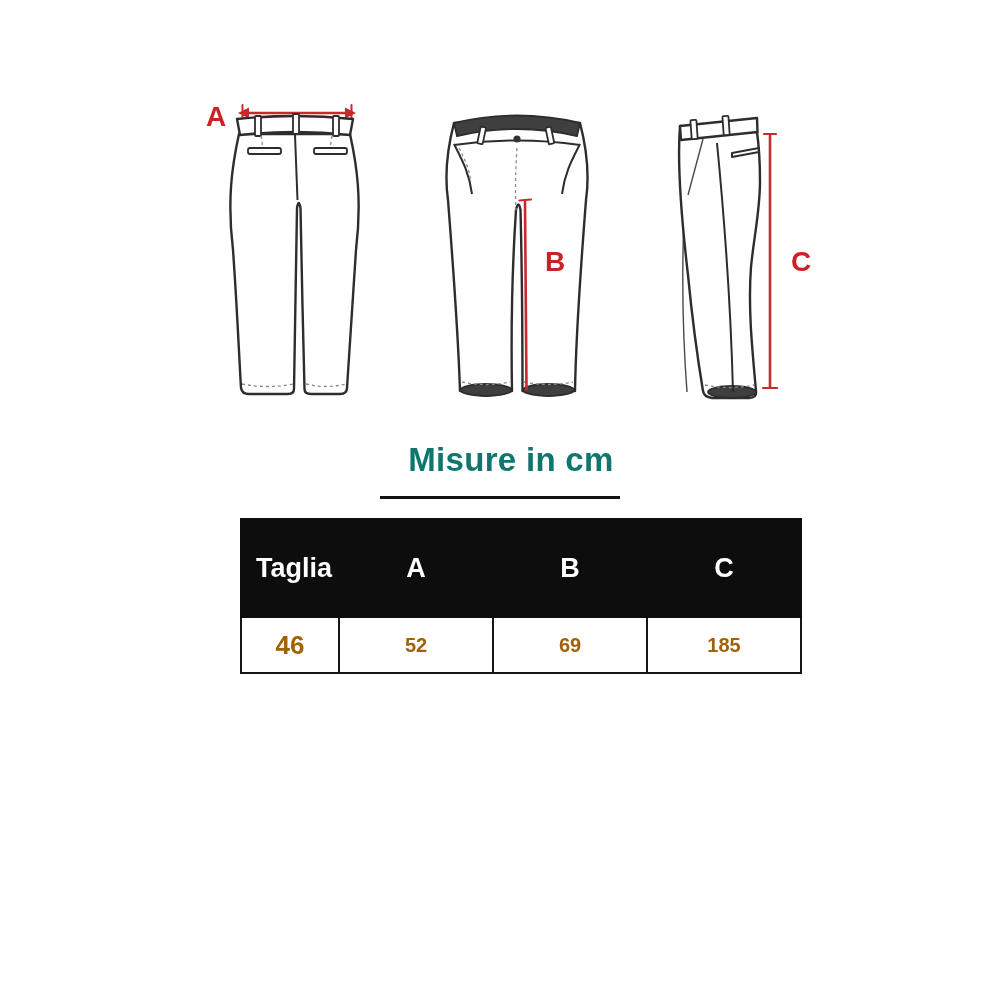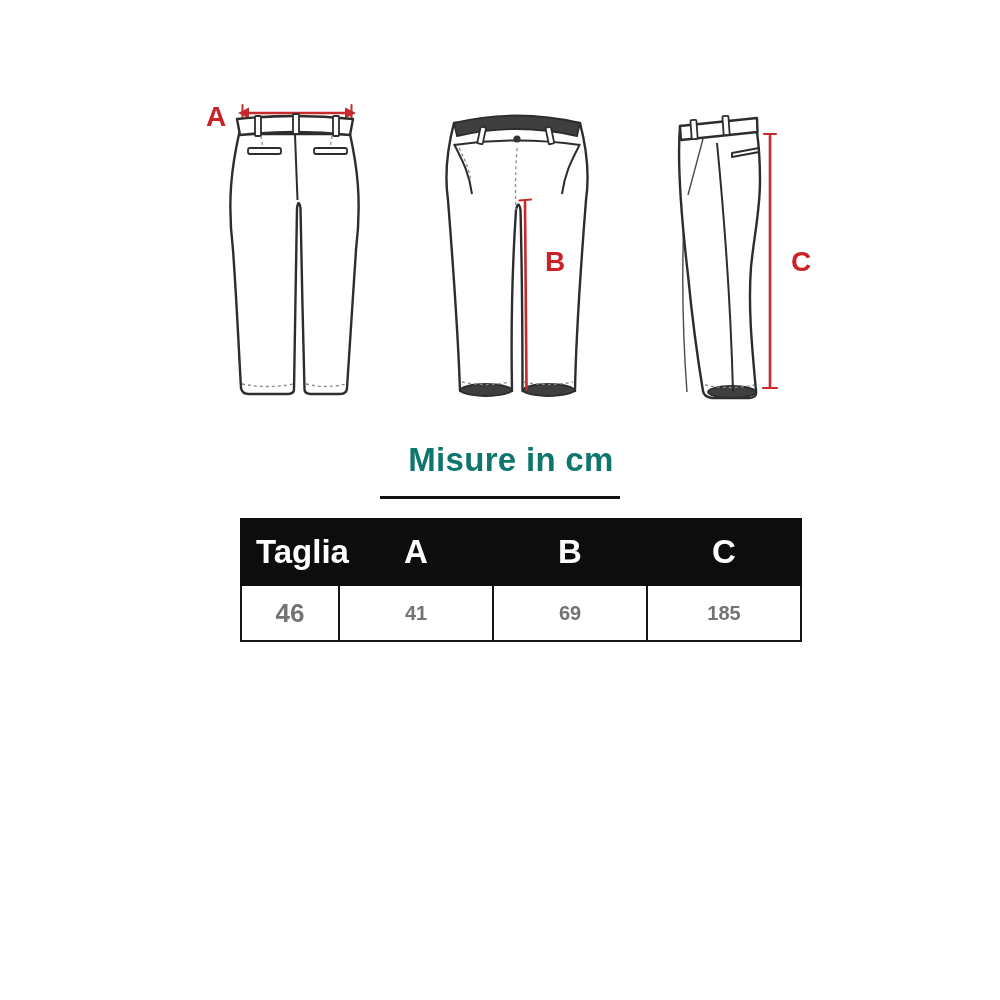--- a/index.html
+++ b/index.html
@@ -31,27 +31,27 @@
   .size-table{
     position:absolute;left:240px;top:518px;width:560px;
     border-collapse:collapse;table-layout:fixed;
   }
   .size-table col.c0{width:98px;}
   .size-table col.c1{width:154px;}
   .size-table col.c2{width:154px;}
   .size-table col.c3{width:154px;}
   .size-table thead th{
     background:#0d0d0d;color:#ffffff;height:64px;
-    font-size:33px;font-weight:800;text-align:center;padding:0;
+    font-size:27px;font-weight:800;text-align:center;padding:16px;
     border:2px solid #0d0d0d;
   }
   .size-table thead th.first{text-align:left;padding-left:14px;}
   .size-table tbody td{
     border:2px solid #161616;height:54px;text-align:center;
-    font-weight:800;color:#737373;background:#ffffff;font-size:20px;padding:0;
+    font-weight:800;color:#a16207;background:#ffffff;font-size:20px;padding:0;
   }
   .size-table tbody td.size-col{font-size:26px;}
 </style>
 </head>
 <body>
 
 <div class="canvas">
 
   <div class="fig" style="left:193px;top:92px;">
     <svg width="185" height="315" viewBox="0 0 185 315">
@@ -200,20 +200,20 @@
       <tr>
         <th class="first">Taglia</th>
         <th>A</th>
         <th>B</th>
         <th>C</th>
       </tr>
     </thead>
     <tbody>
       <tr>
         <td class="size-col">46</td>
-        <td>41</td>
+        <td>52</td>
         <td>69</td>
         <td>185</td>
       </tr>
     </tbody>
   </table>
 
 </div>
 
 </body></html>

